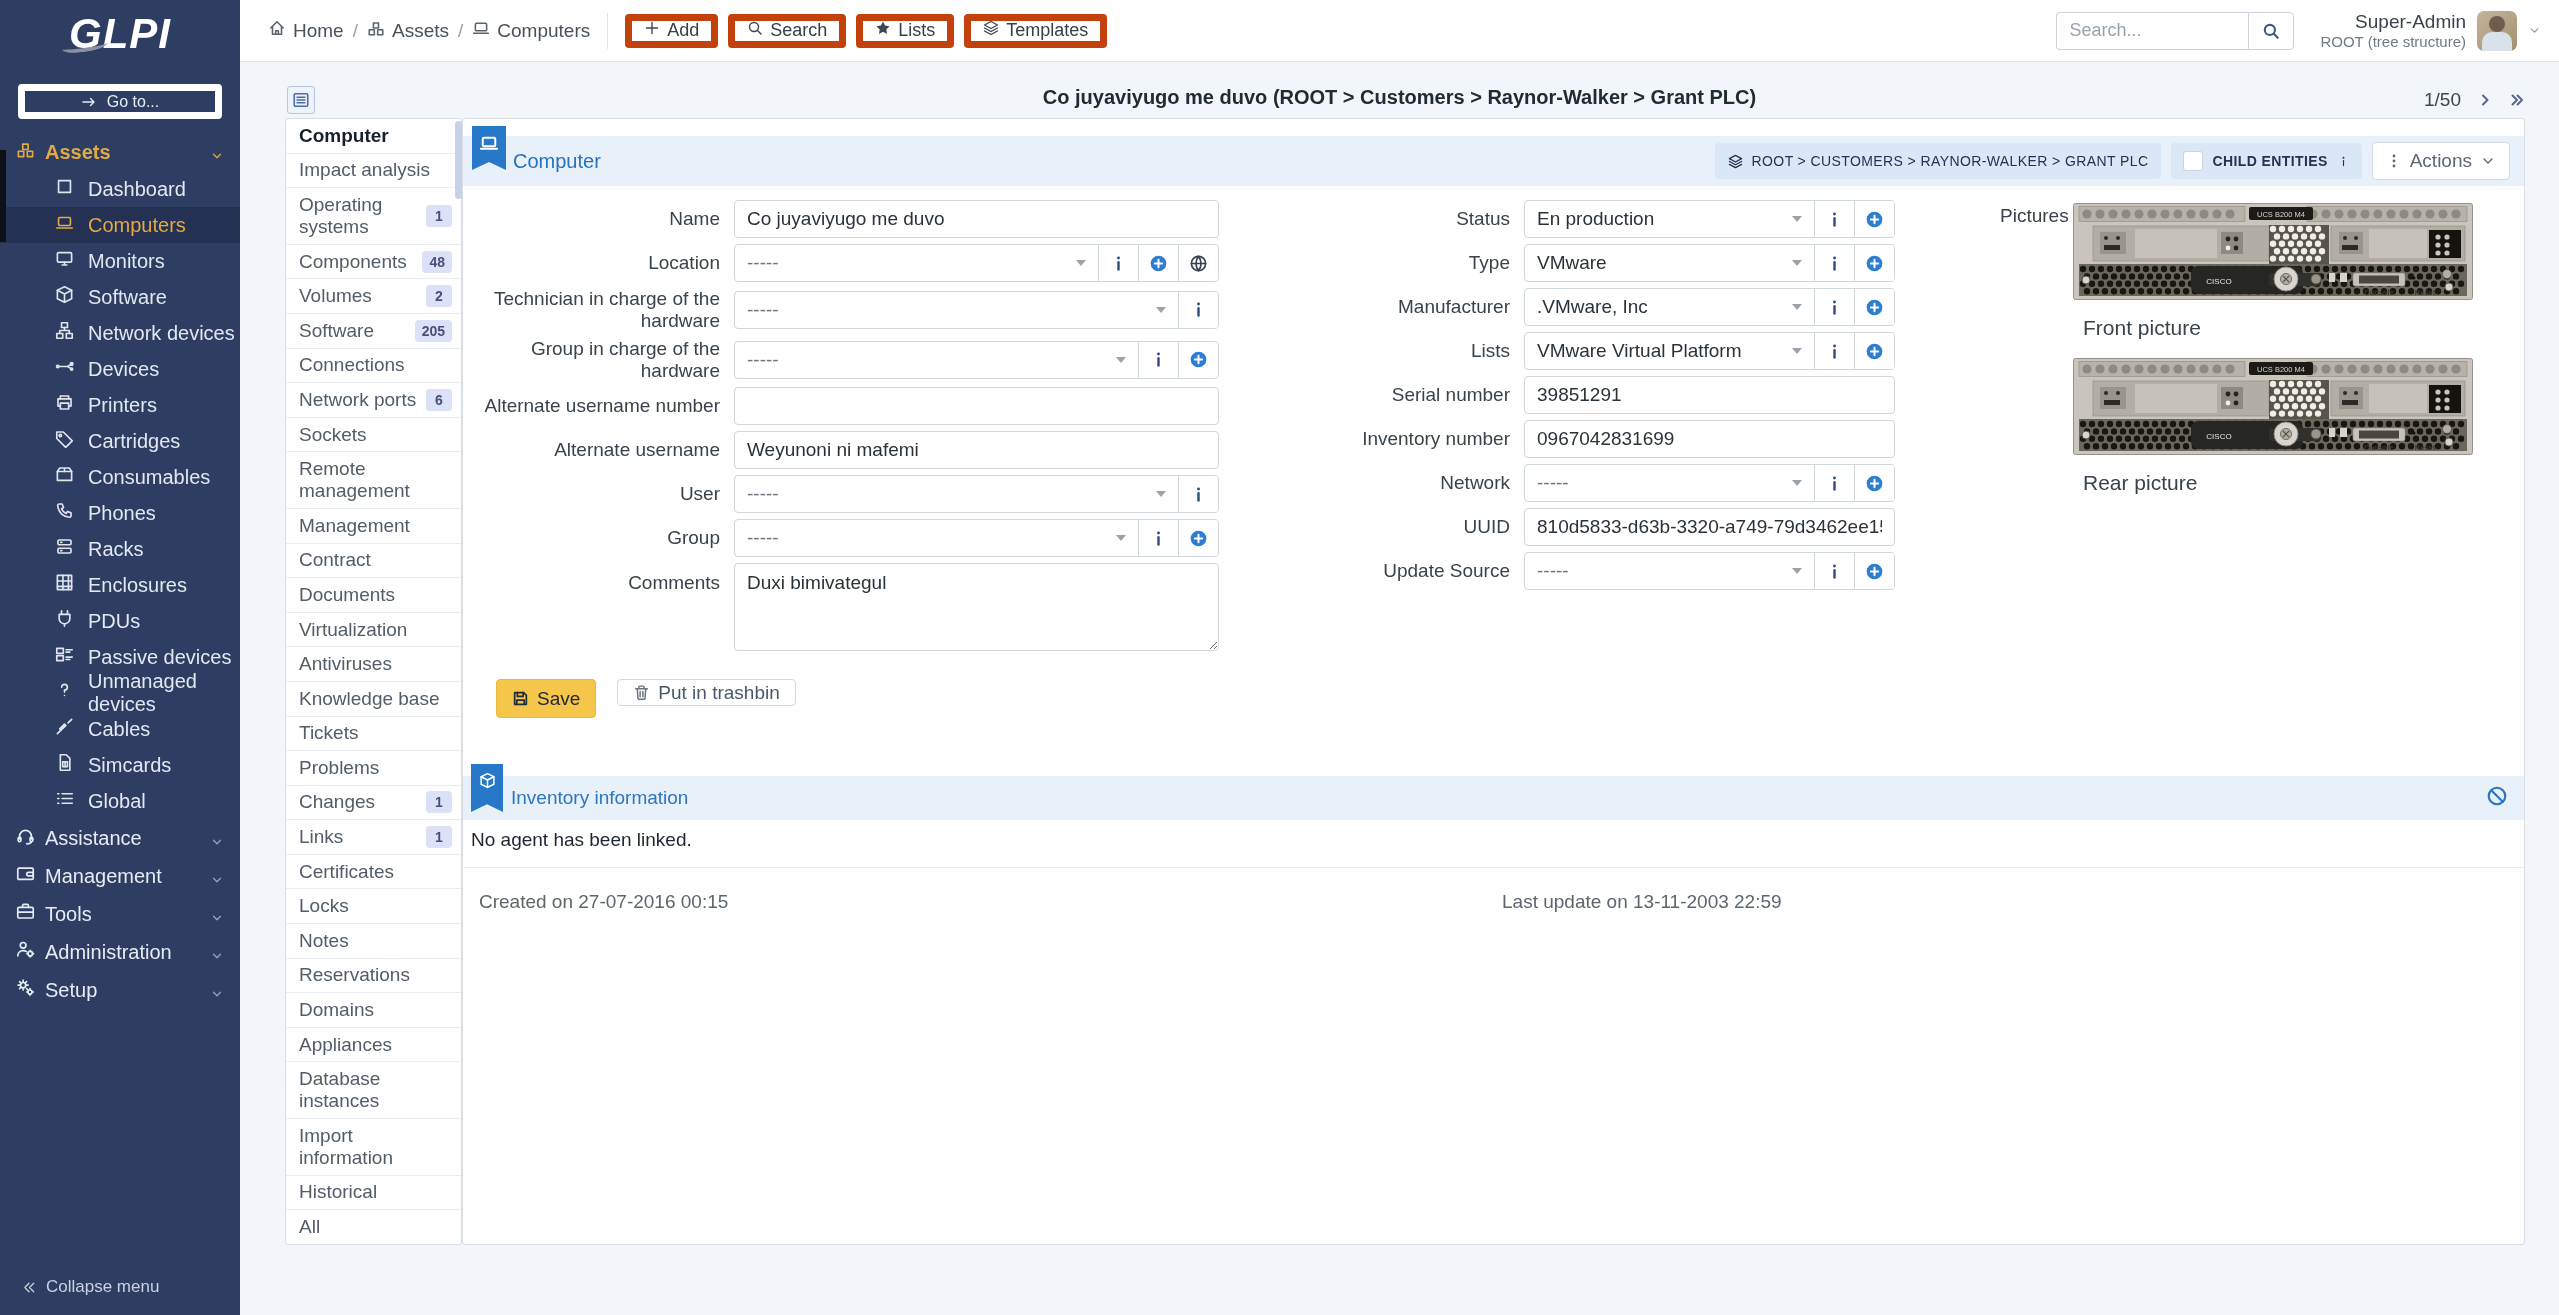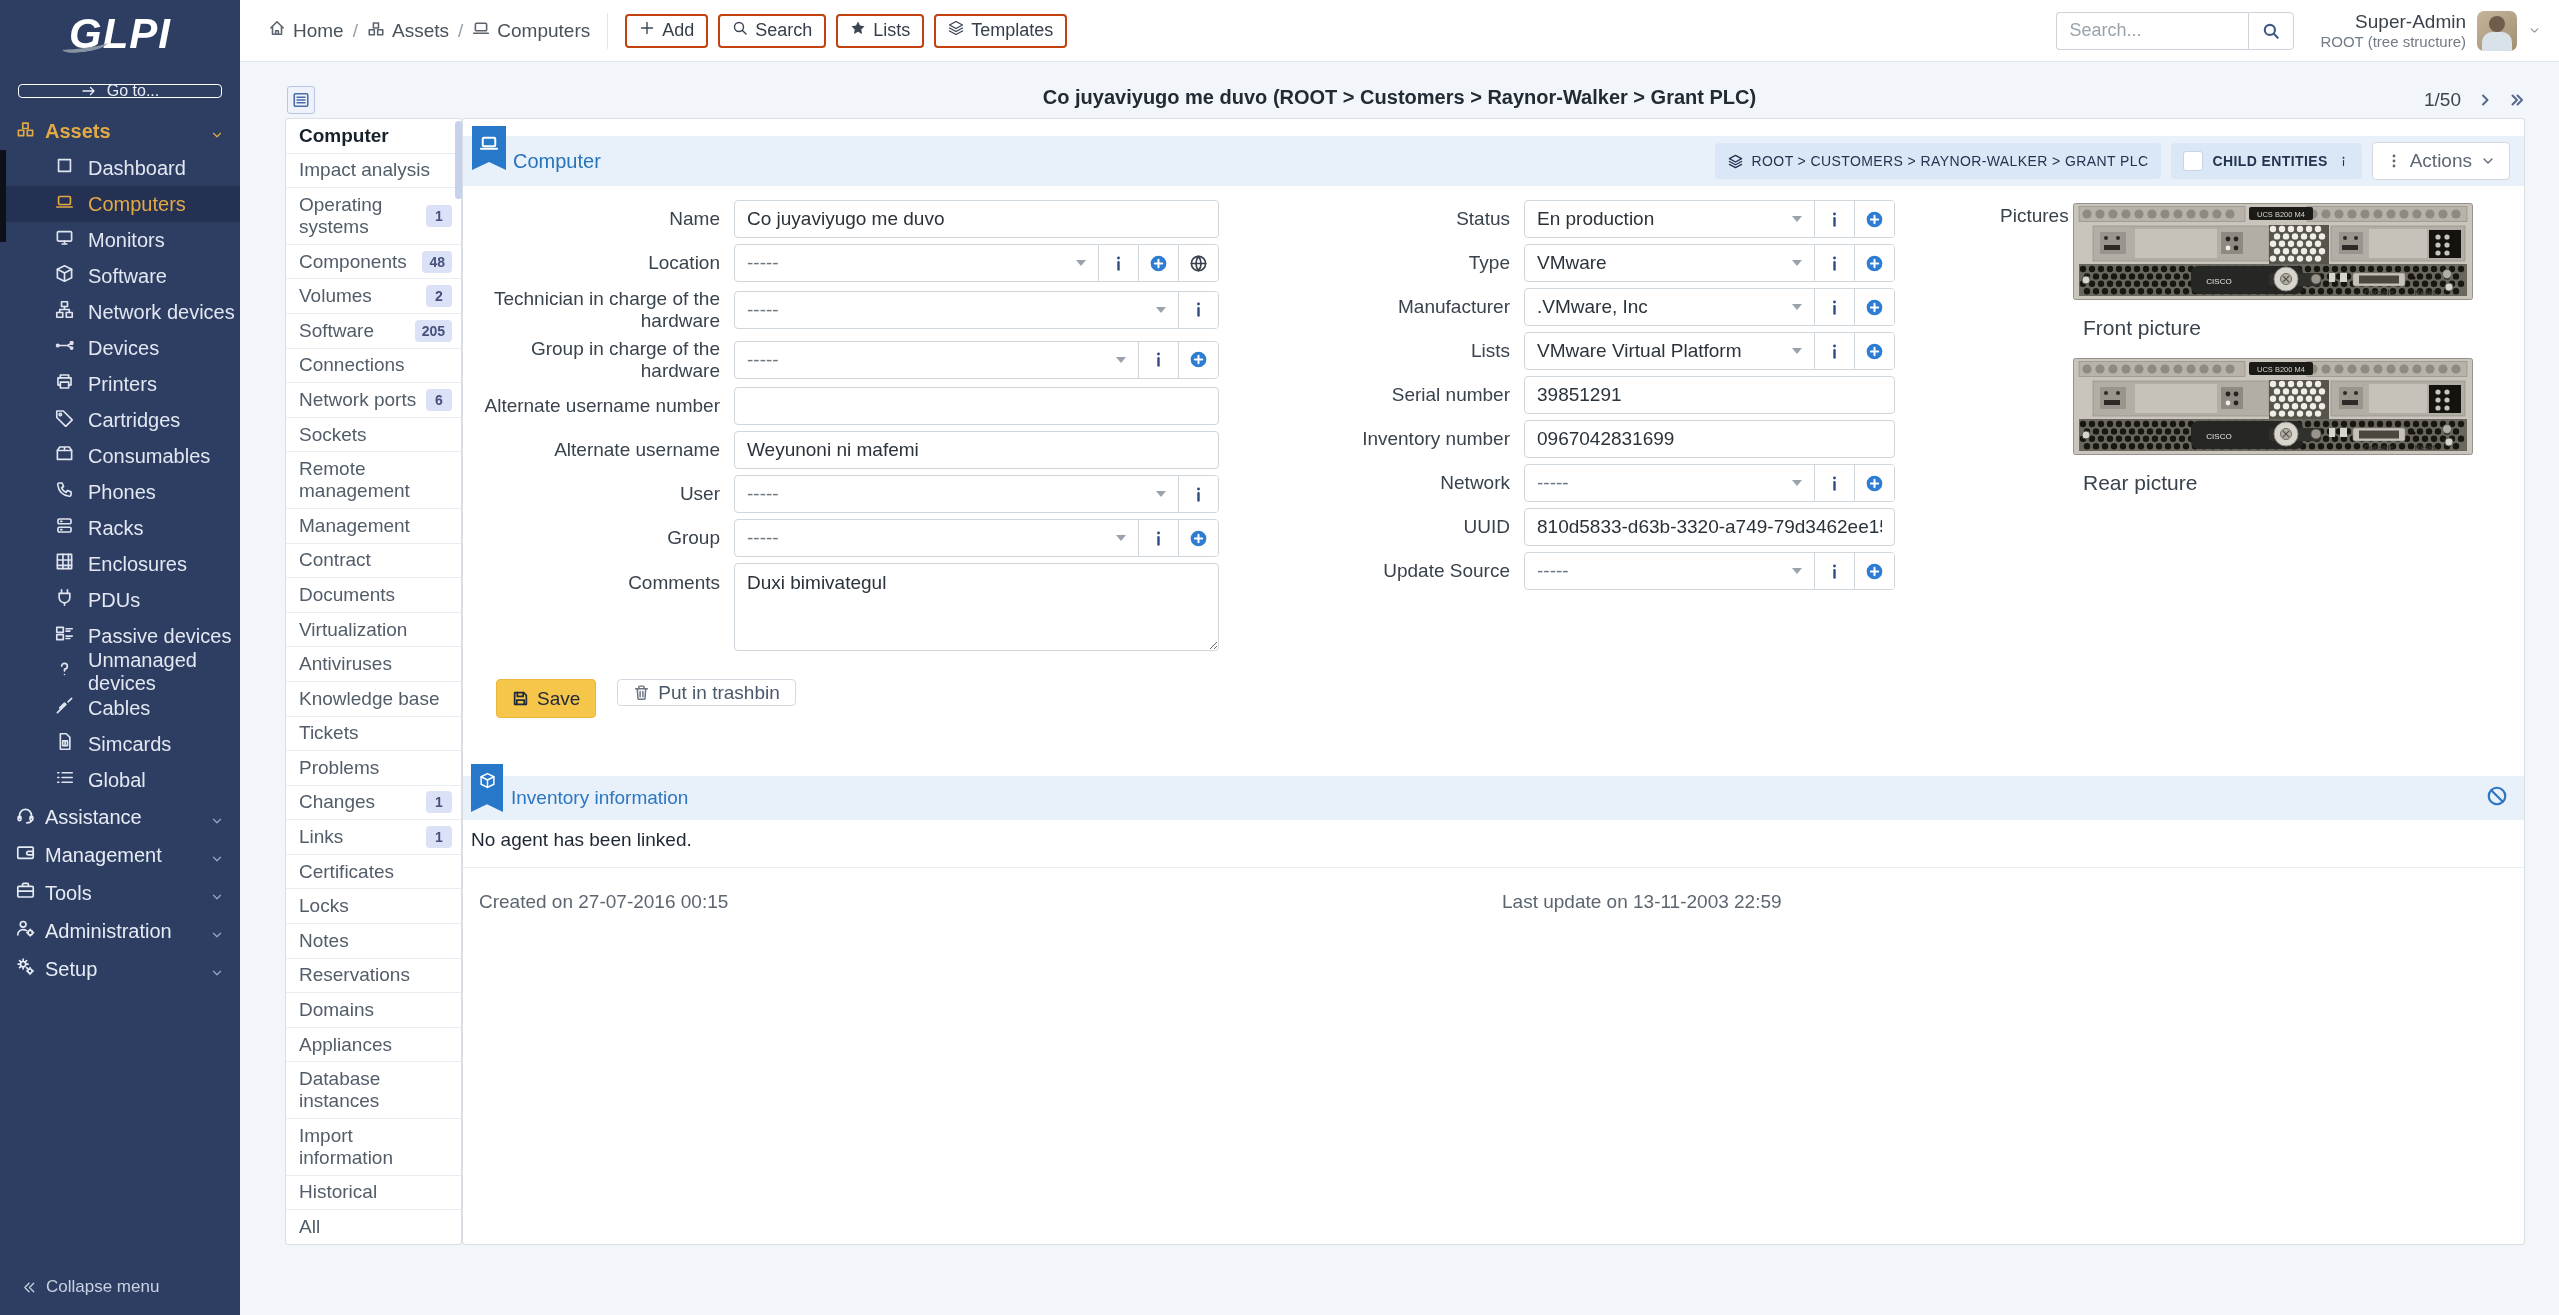--- a/index.html
+++ b/index.html
@@ -6,21 +6,21 @@
   html,body{width:2559px;height:1315px}
   body{font-family:"Liberation Sans",sans-serif;font-size:19px;color:#333d47;background:#f2f5f9;overflow:hidden;position:relative}
   .ic{width:18px;height:18px;flex:none}
   button{font-family:inherit;cursor:pointer;background:none;border:none}
 
   
   .sidebar{position:absolute;left:0;top:0;width:240px;height:1315px;background:#2e3e62;color:#dfe4ee;z-index:5}
   .side-thumb{position:absolute;left:0;top:150px;width:6px;height:92px;background:#0d1117}
   .logo{display:block;width:100%;text-align:center;padding-top:10px;color:#fff;font-size:42px;font-weight:bold;font-style:italic;letter-spacing:1px;position:relative}
   .logo-swoosh{position:absolute;left:62px;top:40px;width:46px;height:12px;border-bottom:4px solid #9aa1ad;border-radius:0 0 60% 40%;transform:rotate(-6deg);opacity:.85}
-  .goto{display:flex;align-items:center;justify-content:center;gap:10px;width:204px;height:14px;margin:26px auto 4px;border:1px solid #ffffff;border-radius:4px;color:#e8ecf5;font-size:16px}
+  .goto{display:flex;align-items:center;justify-content:center;gap:10px;width:204px;height:35px;margin:26px auto 4px;border:7px solid #ffffff;border-radius:4px;color:#e8ecf5;font-size:16px}
   .goto .ic{width:16px;height:16px}
   .menu{margin-top:14px}
   .sec{display:flex;align-items:center;gap:10px;height:38px;padding:0 16px;color:#e6ebf4;font-size:20px;cursor:pointer}
   .sec .ic{width:19px;height:19px}
   .sec .chev{margin-left:auto;width:14px;height:14px;color:#9aa5c0}
   .sec-active{color:#e2a944;font-weight:bold}
   .sec-active .ic:first-child{color:#e2a944}
   .item{display:flex;align-items:center;gap:14px;height:36px;padding-left:55px;font-size:20px;color:#e2e7f1;cursor:pointer}
   .item .ic{width:19px;height:19px;color:#dfe4ee}
   .item-active{background:#243153;color:#e2a944}
@@ -29,21 +29,21 @@
   .collapse .ic{width:15px;height:15px}
 
   
   .topbar{position:absolute;left:240px;top:0;right:0;height:62px;background:#fff;border-bottom:1px solid #e4e7ea;display:flex;align-items:center;padding:0 18px 0 28px;z-index:4}
   .crumbs{display:flex;align-items:center;gap:9px;font-size:19px;color:#49525a}
   .crumb{display:flex;align-items:center;gap:7px;cursor:pointer}
   .crumb .ic{width:18px;height:18px;color:#5b646e}
   .crumb-sep{color:#97a0a9}
   .vdiv{width:1px;height:36px;background:#e2e6ea;margin:0 17px}
   .tbar-actions{display:flex;gap:10px}
-  .tbtn{display:flex;align-items:center;gap:7px;height:34px;padding:0 12px;border:2px solid #c2410c;border-radius:4px;background:#fff;font-size:18px;color:#343f4b}
+  .tbtn{display:flex;align-items:center;gap:7px;height:34px;padding:0 12px;border:7px solid #c2410c;border-radius:4px;background:#fff;font-size:18px;color:#343f4b}
   .tbtn .ic{width:16px;height:16px;color:#3c4754}
   .tbar-right{margin-left:auto;display:flex;align-items:center}
   .search-group{display:flex;height:38px}
   .search-input{width:192px;height:38px;border:1px solid #ccd3da;border-right:none;border-radius:4px 0 0 4px;padding:6px 12px;font-size:18px;color:#333;outline:none}
   .search-input::placeholder{color:#9aa3ac}
   .sbtn{width:46px;height:38px;border:1px solid #ccd3da;border-radius:0 4px 4px 0;background:#fff;display:flex;align-items:center;justify-content:center}
   .sbtn .ic{width:18px;height:18px;color:#3f5a85;stroke-width:1.9}
   .userbox{display:flex;align-items:center;gap:11px;margin-left:26px;cursor:pointer}
   .user-names{text-align:right;line-height:1.15}
   .user-name{font-size:19px;color:#3a434c}

